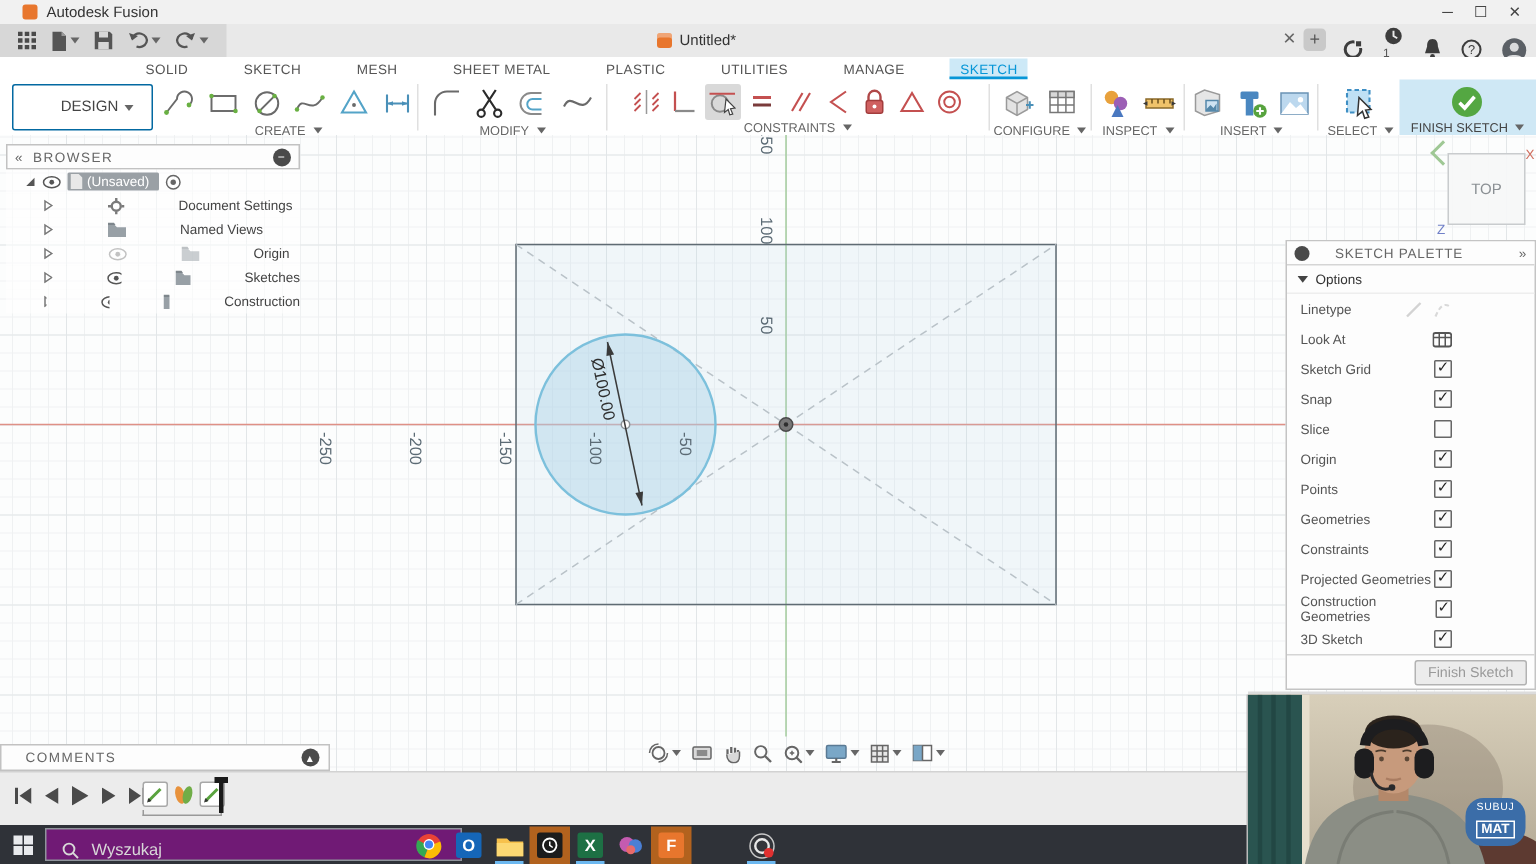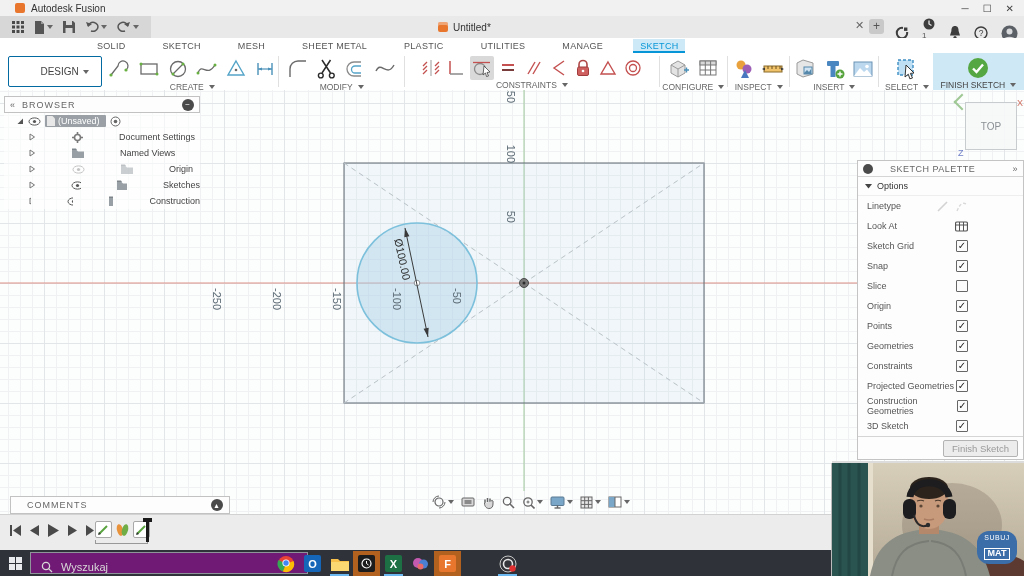--- a/index.html
+++ b/index.html
@@ -60,21 +60,21 @@
   
   #palette{left:857px;top:70px;width:165px;background:#fdfdfd;border:1px solid #c4c4c4;font-size:9px;color:#555;}
   #palette .phead{border:none;border-bottom:1px solid #d5d5d5;justify-content:space-between;letter-spacing:.5px;}
   .popt{display:flex;align-items:center;gap:5px;height:18px;padding-left:7px;font-weight:normal;color:#333;border-bottom:1px solid #eee;}
   .prow{display:flex;align-items:center;justify-content:space-between;height:20px;padding:0 55px 0 9px;}
   .cb{width:10px;height:10px;border:1px solid #666;background:#fbfbfb;border-radius:1px;font-size:10px;line-height:9px;color:#222;text-align:center;}
   .cb.checked::after{content:"\2713";}
   .pfoot{border-top:1px solid #d5d5d5;height:22px;display:flex;align-items:center;justify-content:flex-end;padding-right:5px;}
   .finishbtn{border:1px solid #b3b3b3;background:#ececec;color:#9a9a9a;font-size:9.5px;padding:2px 8px;border-radius:2px;}
   
-  #comments{left:10px;top:406px;width:196px;height:16px;border:1px solid #c2c2c2;background:#fdfdfd;
+  #comments{left:0;top:406px;width:196px;height:16px;border:1px solid #c2c2c2;background:#fdfdfd;
     display:flex;align-items:center;justify-content:space-between;padding:0 6px 0 16px;font-size:9px;letter-spacing:1px;color:#666;gap:28px;}
   #navbar{left:432px;top:405px;display:flex;align-items:center;gap:7px;}
   .nav-i{display:flex;align-items:center;gap:2px;}
   
   #timeline{left:0;top:514px;width:1024px;height:36px;background:#ececec;border-top:1px solid #d2d2d2;}
   #playctl{position:absolute;left:10px;top:9px;display:flex;gap:9px;align-items:center;}
   #features{position:absolute;left:95px;top:6px;display:flex;gap:3px;align-items:center;}
   .feat{width:15px;height:15px;border:1px solid #a8a8a8;background:#fff;border-radius:2px;position:relative;}
   #featgroup-line{position:absolute;left:95px;top:25px;width:51px;height:3px;border-left:1px solid #999;border-right:1px solid #999;border-bottom:1px solid #999;}
   #playhead{position:absolute;left:146px;top:3px;width:3px;height:24px;background:#1a1a1a;}

